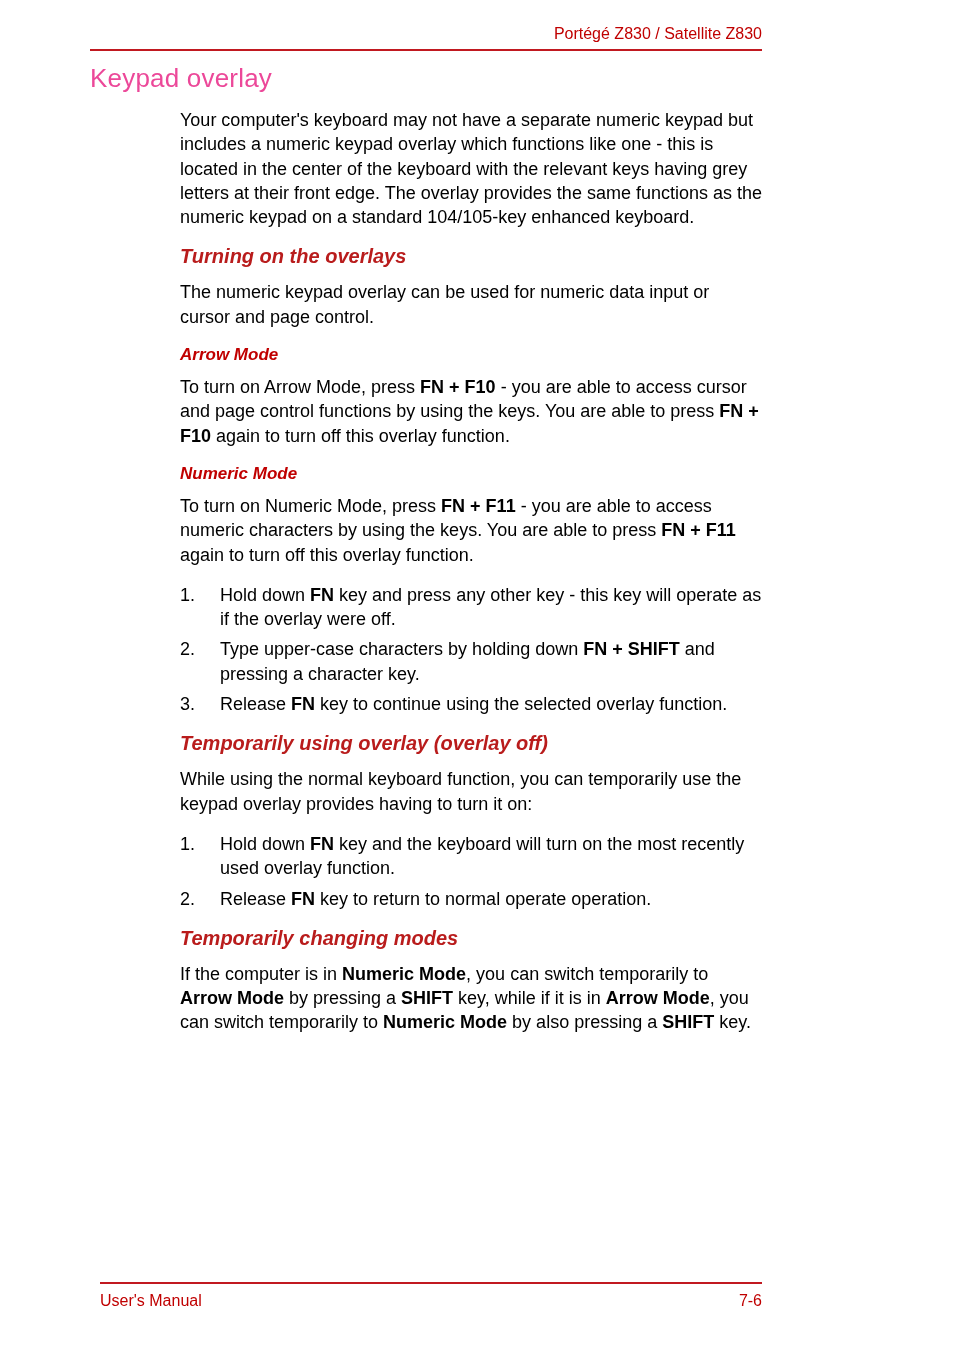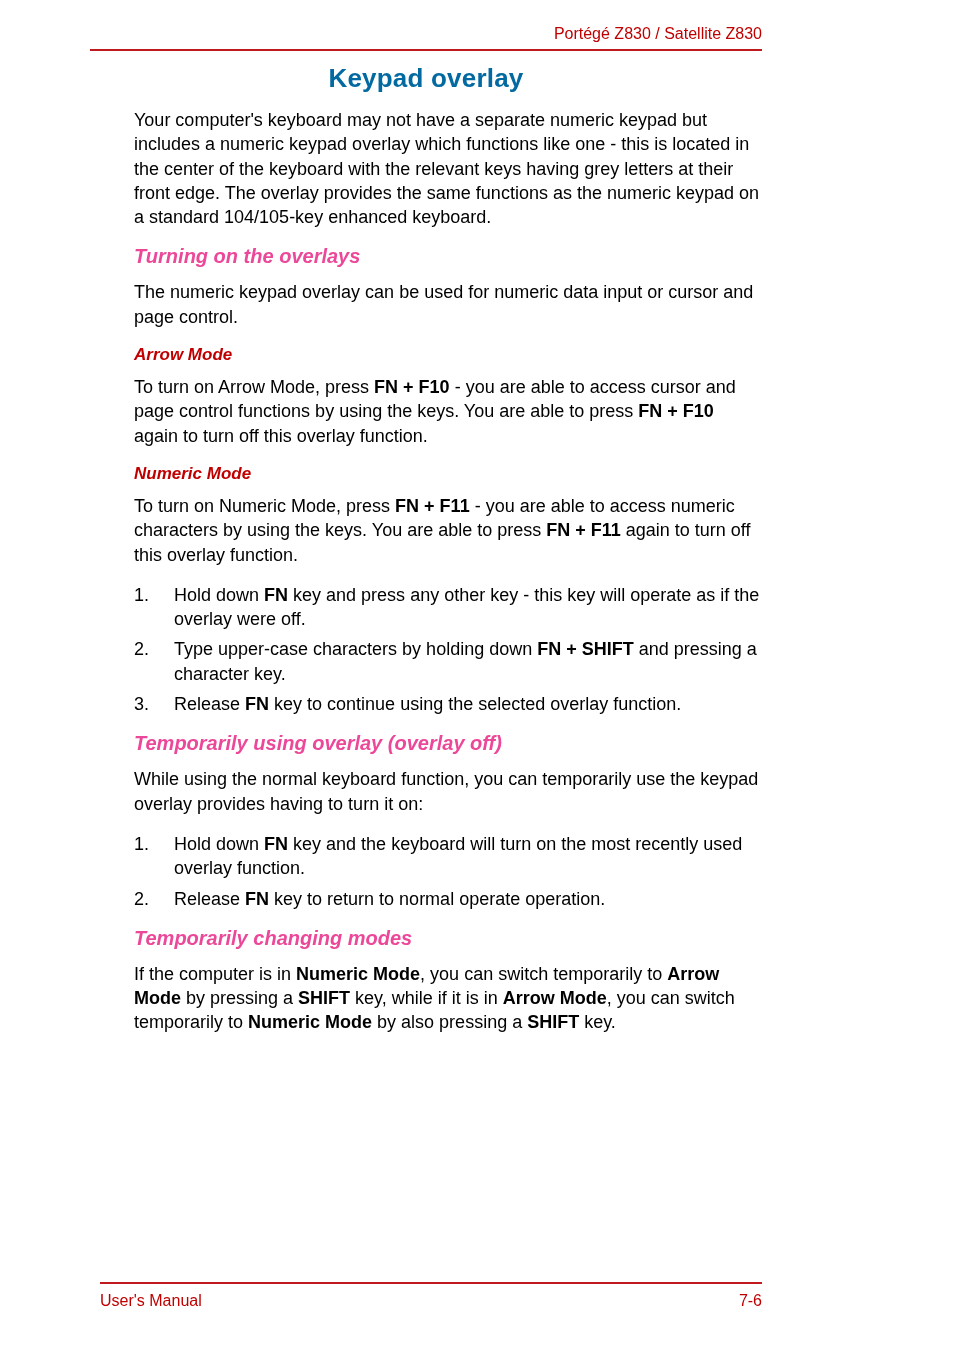--- a/index.html
+++ b/index.html
@@ -19,40 +19,39 @@
     text-align: right;
     color: #c00000;
     font-size: 16px;
     padding-bottom: 6px;
   }
   .rule-top {
     border-top: 2px solid #c11920;
     margin-bottom: 12px;
   }
   .h1 {
-    color: #0369a1;
+    color: #ec4899;
     font-family: Arial, Helvetica, sans-serif;
-    font-weight: 700;
+    font-weight: 400;
     font-size: 26px;
     margin: 0 0 14px 0;
     letter-spacing: 0.2px;
-    text-align: center;
   }
   .content {
-    margin-left: 44px;
+    margin-left: 90px;
     margin-right: 0;
   }
   .para {
     color: #000;
     font-size: 18px;
     line-height: 1.35;
     margin-bottom: 16px;
   }
   .h2 {
-    color: #ec4899;
+    color: #b91c1c;
     font-style: italic;
     font-weight: 700;
     font-size: 20px;
     margin: 4px 0 12px 0;
   }
   .h3 {
     color: #c00000;
     font-style: italic;
     font-weight: 700;
     font-size: 17px;

